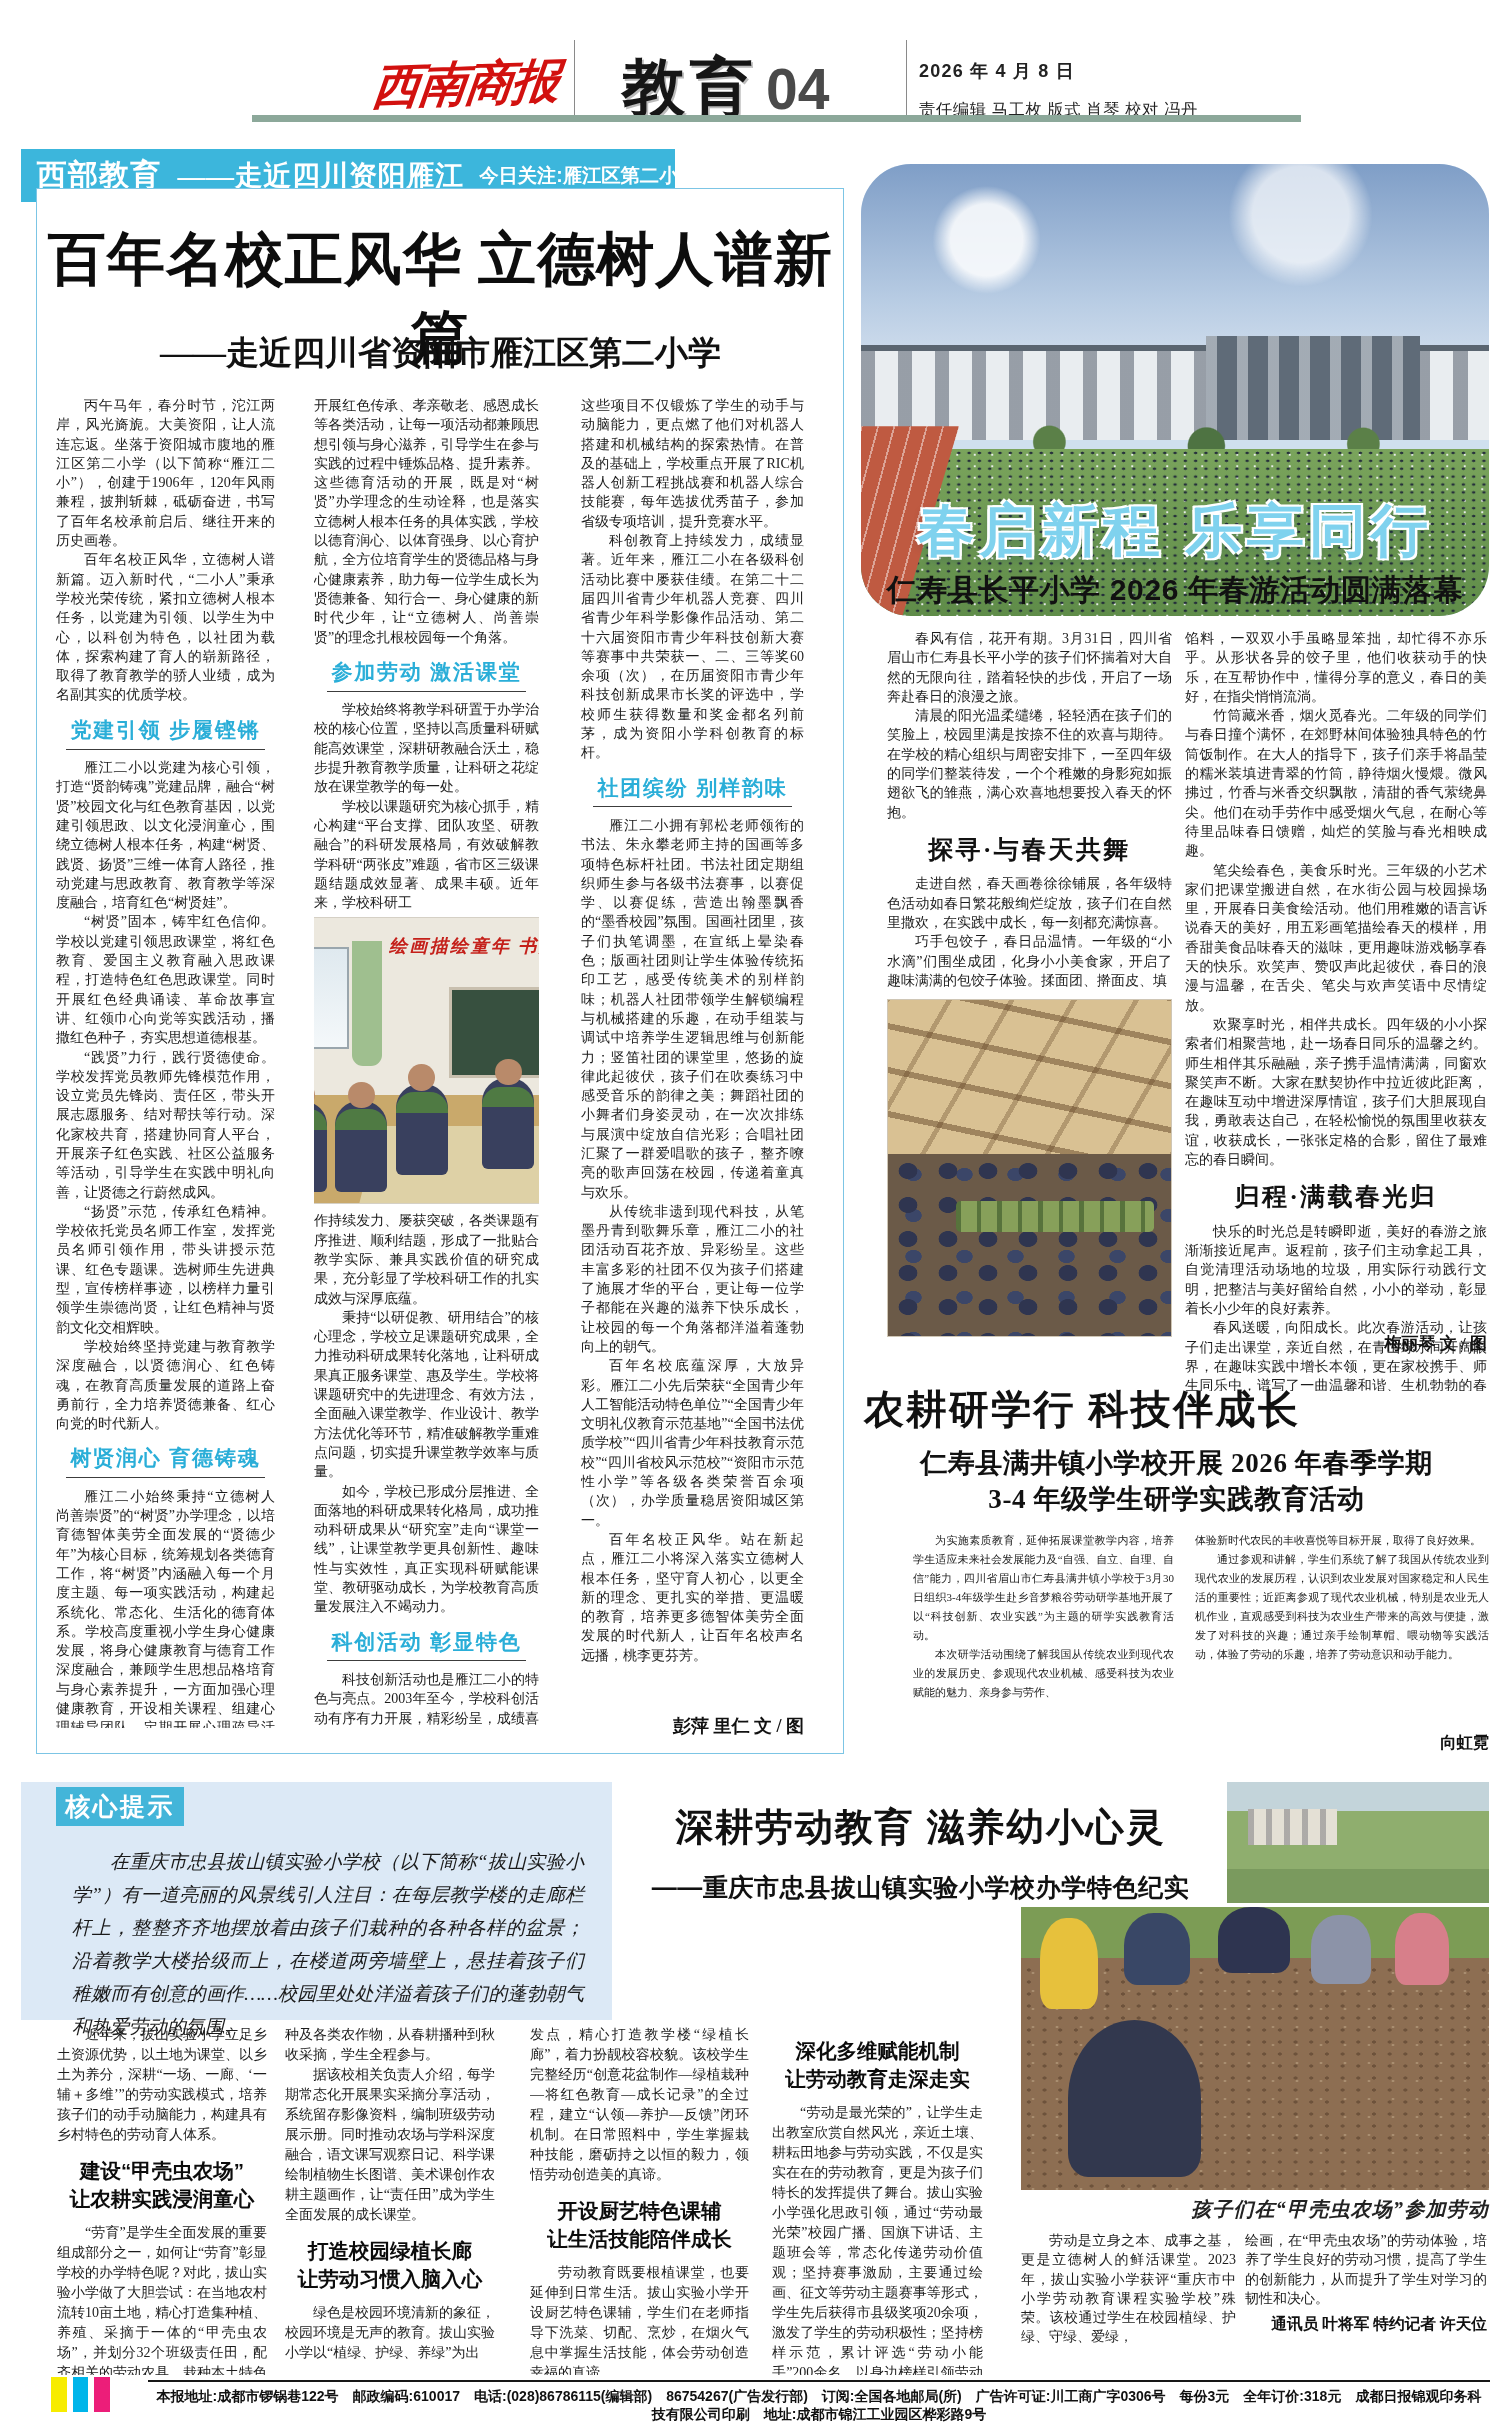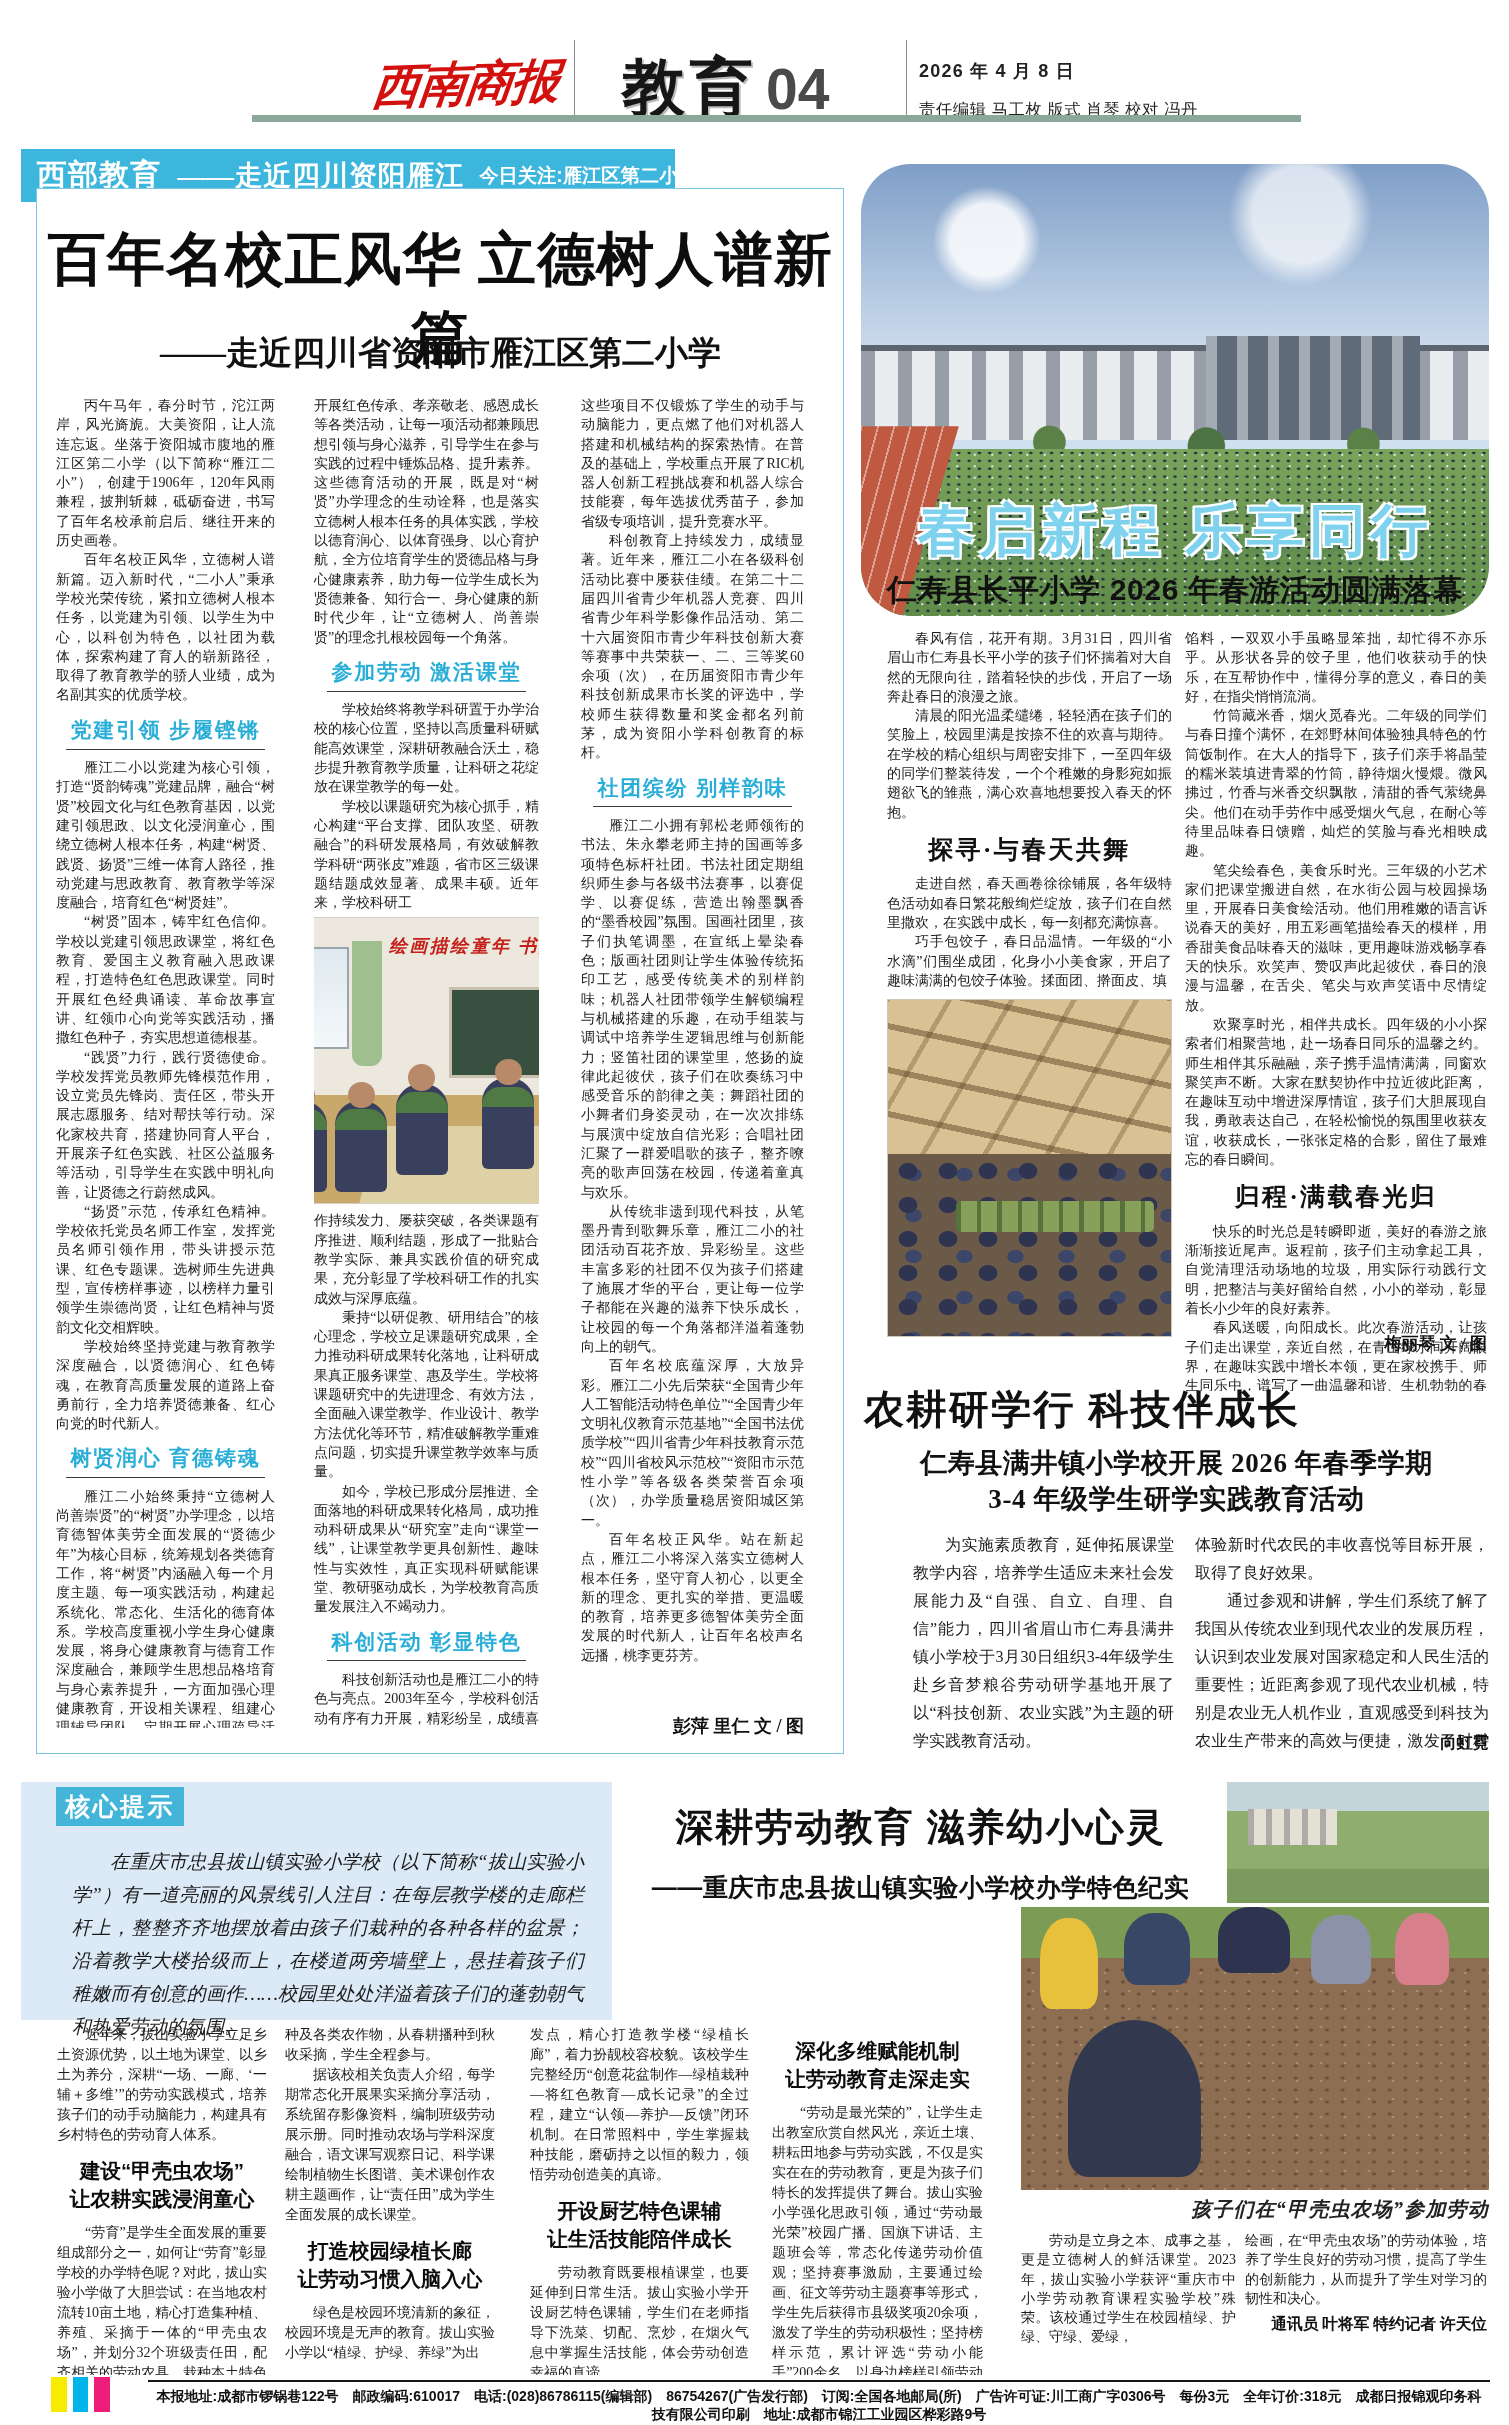--- a/index.html
+++ b/index.html
@@ -108,21 +108,21 @@
         background-size:40px 34px,51px 41px}
   .photo2 .table{position:absolute;left:24%;right:6%;top:60%;height:9%;background:#87a05a;border-radius:4.8px;
         background-image:repeating-linear-gradient(90deg,rgba(40,70,30,.5) 0 4.8px,transparent 4.8px 20.5px)}
 
   
   .ng-title{left:864px;top:1382px;width:625px;text-align:left;font-size:40px;font-weight:900;letter-spacing:2.4px}
   .ng-sub{left:864px;width:625px;text-align:center;font-size:27px;font-weight:700;letter-spacing:0.6px}
   .ng-col{position:absolute;top:1531px;height:225px;overflow:hidden}
   .ngc1{left:913px;width:261px}
   .ngc2{left:1195px;width:294px}
-  .ng-col .para{font-size:16px;line-height:28px}
+  .ng-col .para{font-size:11px;line-height:19px}
   .ng-byline{left:1195px;top:1732px;width:294px;text-align:right;font-weight:700;font-size:16.3px}
 
   
   .core-box{left:21px;top:1782px;width:591px;height:238px;background:#dce9f6}
   .core-label{position:absolute;left:35px;top:4.8px;width:128px;height:39px;background:#43b5d9;color:#fff;
         font-family:"Liberation Sans","DejaVu Sans",sans-serif;font-size:25px;font-weight:900;
         display:flex;align-items:center;justify-content:center;letter-spacing:2.4px}
   .core-text{position:absolute;left:51px;right:28px;top:63px;font-style:italic;font-size:19px;
         line-height:33px;text-align:justify;text-indent:2em;color:#1a1a1a}
   .bot-head{left:623px;top:1802px;width:595px;text-align:center;

